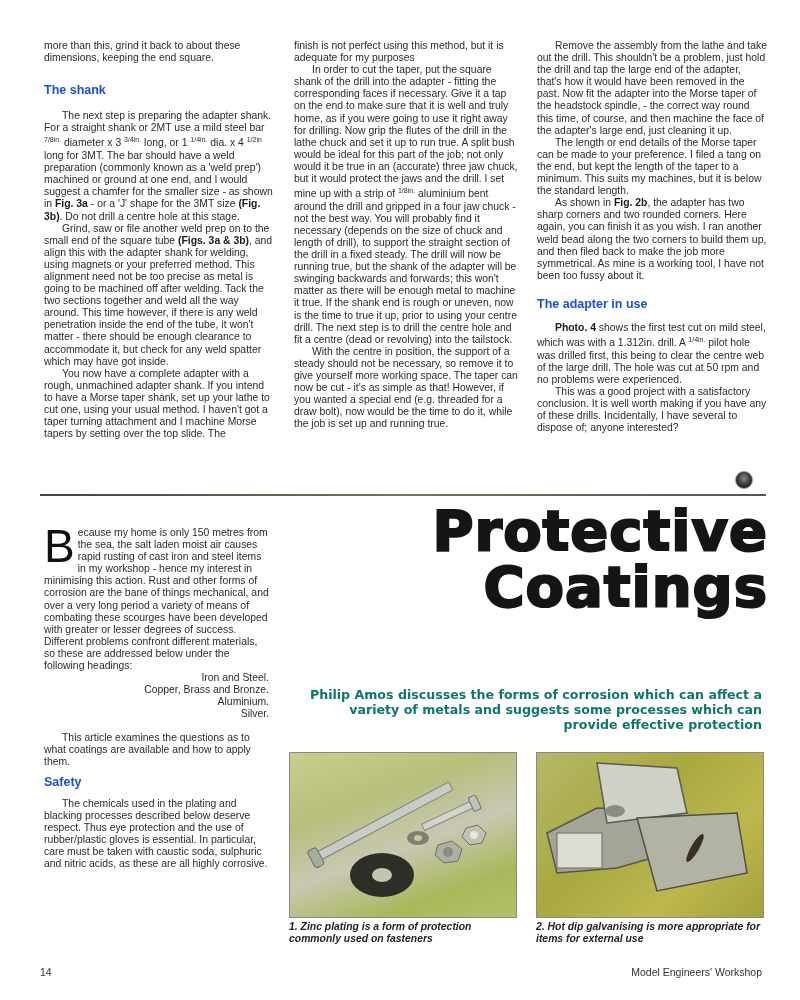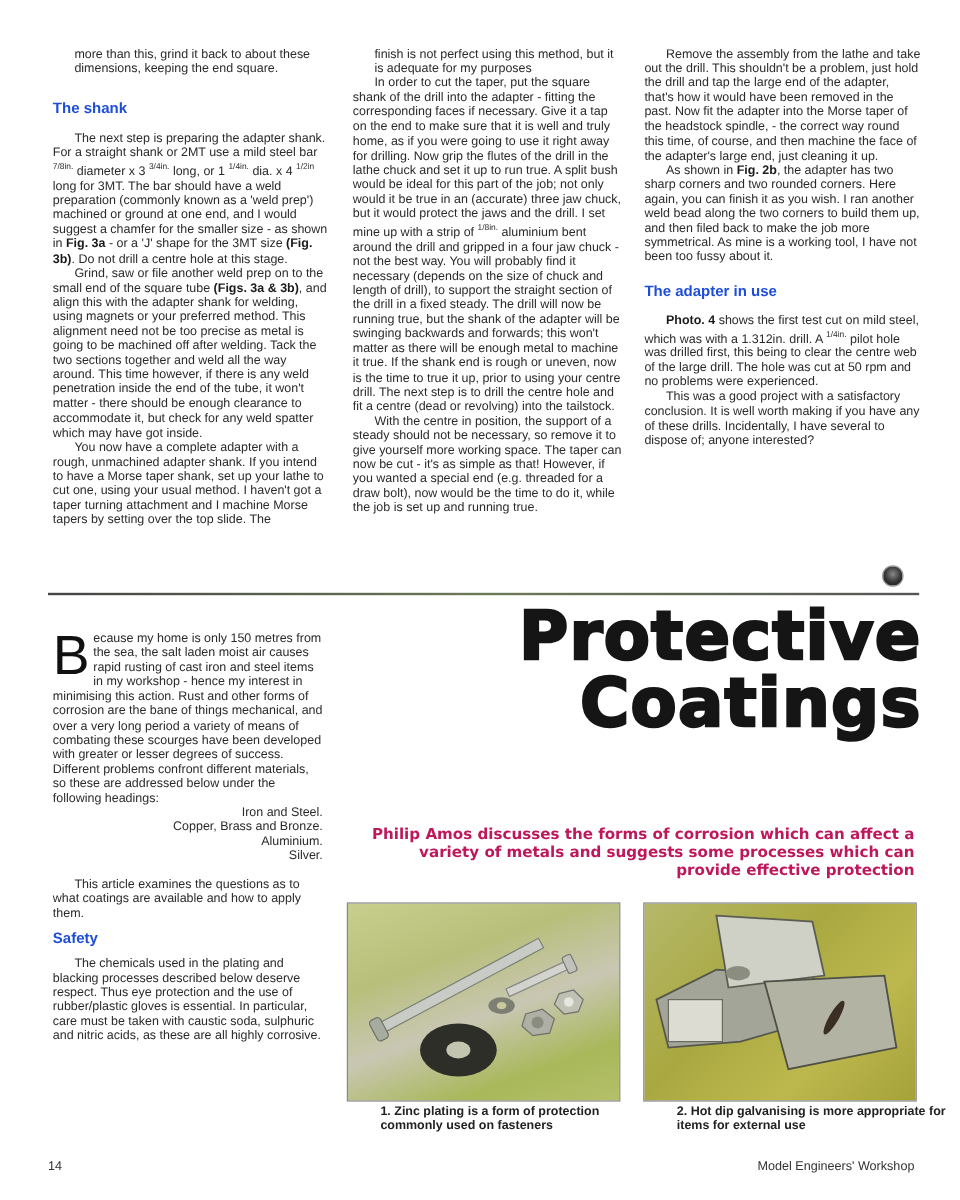--- a/index.html
+++ b/index.html
@@ -4,21 +4,21 @@
   <style>
     html, body { margin: 0; padding: 0; }
     body {
       width: 800px; height: 1000px; background: #ffffff; position: relative; overflow: hidden;
       font-family: "Liberation Sans", sans-serif; color: #2a2a2a;
     }
     .col {
       position: absolute; font-size: 10.4px; line-height: 12.1px; text-align: left;
     }
     .col p { margin: 0; text-indent: 18px; }
-    .col p.noindent { text-indent: 0; margin-left: 18px; }
+    .col p.noindent { text-indent: 0; }
     .col h3 { font-size: 12.5px; font-weight: bold; margin: 0; color: #1d4ed8; }
     b.ref { font-weight: bold; color: #1a1a1a; }
     #c1 { left: 44px; top: 40px; width: 230px; }
     #c2 { left: 294px; top: 40px; width: 225px; }
     #c3 { left: 537px; top: 40px; width: 230px; }
     .sep {
       position: absolute; left: 40px; top: 494px; width: 726px; height: 2px;
       background: linear-gradient(to right, #444 0%, #6a7a55 50%, #555 100%);
     }
     .logo-icon {
@@ -36,33 +36,33 @@
     #intro .after { margin-top: 11px; }
     #intro h3 { margin-top: 8px; margin-bottom: 10px; }
     .title {
       position: absolute; right: 32px; top: 503px; text-align: right;
       font-family: "DejaVu Sans", sans-serif; font-weight: 900; font-size: 56px; line-height: 56px;
       color: #151515; letter-spacing: 1px; -webkit-text-stroke: 2.2px #151515;
     }
     .standfirst {
       position: absolute; left: 300px; top: 687px; width: 462px; text-align: right;
       font-family: "DejaVu Sans", sans-serif; font-weight: bold; font-size: 12.6px; line-height: 15px;
-      color: #be185d;
+      color: #0f766e;
     }
     .photo { position: absolute; border: 1px solid #888; overflow: hidden; }
     #photo1 {
       left: 289px; top: 752px; width: 226px; height: 164px;
       background: linear-gradient(160deg, #c8cf8e 0%, #b7bf7a 30%, #c9c7b3 55%, #a9b85a 80%, #b5c06a 100%);
     }
     #photo2 {
       left: 536px; top: 752px; width: 226px; height: 164px;
       background: linear-gradient(135deg, #b5b86a 0%, #a9a840 40%, #bcb84e 70%, #a5a23a 100%);
     }
     .caption {
-      position: absolute; font-weight: bold; font-size: 10.4px; line-height: 11.5px; color: #222; margin-left: 28px;
+      position: absolute; font-style: italic; font-weight: bold; font-size: 10.4px; line-height: 11.5px; color: #222;
     }
     #cap1 { left: 289px; top: 921px; width: 230px; }
     #cap2 { left: 536px; top: 921px; width: 230px; }
     .folio { position: absolute; top: 966px; font-size: 10.5px; color: #333; }
     #pagenum { left: 40px; }
     #mag { right: 38px; }
   </style>
 </head>
 <body>
 
@@ -75,20 +75,21 @@
 </div>
 
 <div class="col" id="c2">
   <p class="noindent">finish is not perfect using this method, but it is adequate for my purposes</p>
   <p><span>In order to cut the taper, put the square shank of the drill into the adapter - fitting the corresponding faces if necessary. Give it a tap on the end to make sure that it is well and truly home, as if you were going to use it right away for drilling. Now grip the flutes of the drill in the lathe chuck and set it up to run true. A split bush would be ideal for this part of the job; not only would it be true in an (accurate) three jaw chuck, but it would protect the jaws and the drill. I set mine up with a strip of </span><sup style="font-size:7px">1/8in.</sup><span> aluminium bent around the drill and gripped in a four jaw chuck - not the best way. You will probably find it necessary (depends on the size of chuck and length of drill), to support the straight section of the drill in a fixed steady. The drill will now be running true, but the shank of the adapter will be swinging backwards and forwards; this won't matter as there will be enough metal to machine it true. If the shank end is rough or uneven, now is the time to true it up, prior to using your centre drill. The next step is to drill the centre hole and fit a centre (dead or revolving) into the tailstock.</span></p>
   <p>With the centre in position, the support of a steady should not be necessary, so remove it to give yourself more working space. The taper can now be cut - it's as simple as that! However, if you wanted a special end (e.g. threaded for a draw bolt), now would be the time to do it, while the job is set up and running true.</p>
 </div>
 
 <div class="col" id="c3">
   <p>Remove the assembly from the lathe and take out the drill. This shouldn't be a problem, just hold the drill and tap the large end of the adapter, that's how it would have been removed in the past. Now fit the adapter into the Morse taper of the headstock spindle, - the correct way round this time, of course, and then machine the face of the adapter's large end, just cleaning it up.</p>
+  <p>The length or end details of the Morse taper can be made to your preference. I filed a tang on the end, but kept the length of the taper to a minimum. This suits my machines, but it is below the standard length.</p>
   <p><span>As shown in </span><b class="ref">Fig. 2b</b><span>, the adapter has two sharp corners and two rounded corners. Here again, you can finish it as you wish. I ran another weld bead along the two corners to build them up, and then filed back to make the job more symmetrical. As mine is a working tool, I have not been too fussy about it.</span></p>
   <h3 style="margin-top:16px;margin-bottom:12px;">The adapter in use</h3>
   <p><b class="ref">Photo. 4</b><span> shows the first test cut on mild steel, which was with a 1.312in. drill. A </span><sup style="font-size:7px">1/4in.</sup><span> pilot hole was drilled first, this being to clear the centre web of the large drill. The hole was cut at 50 rpm and no problems were experienced.</span></p>
   <p>This was a good project with a satisfactory conclusion. It is well worth making if you have any of these drills. Incidentally, I have several to dispose of; anyone interested?</p>
 </div>
 
 <div class="logo-icon"></div>
 <div class="sep"></div>
 
 <div class="col" id="intro">

